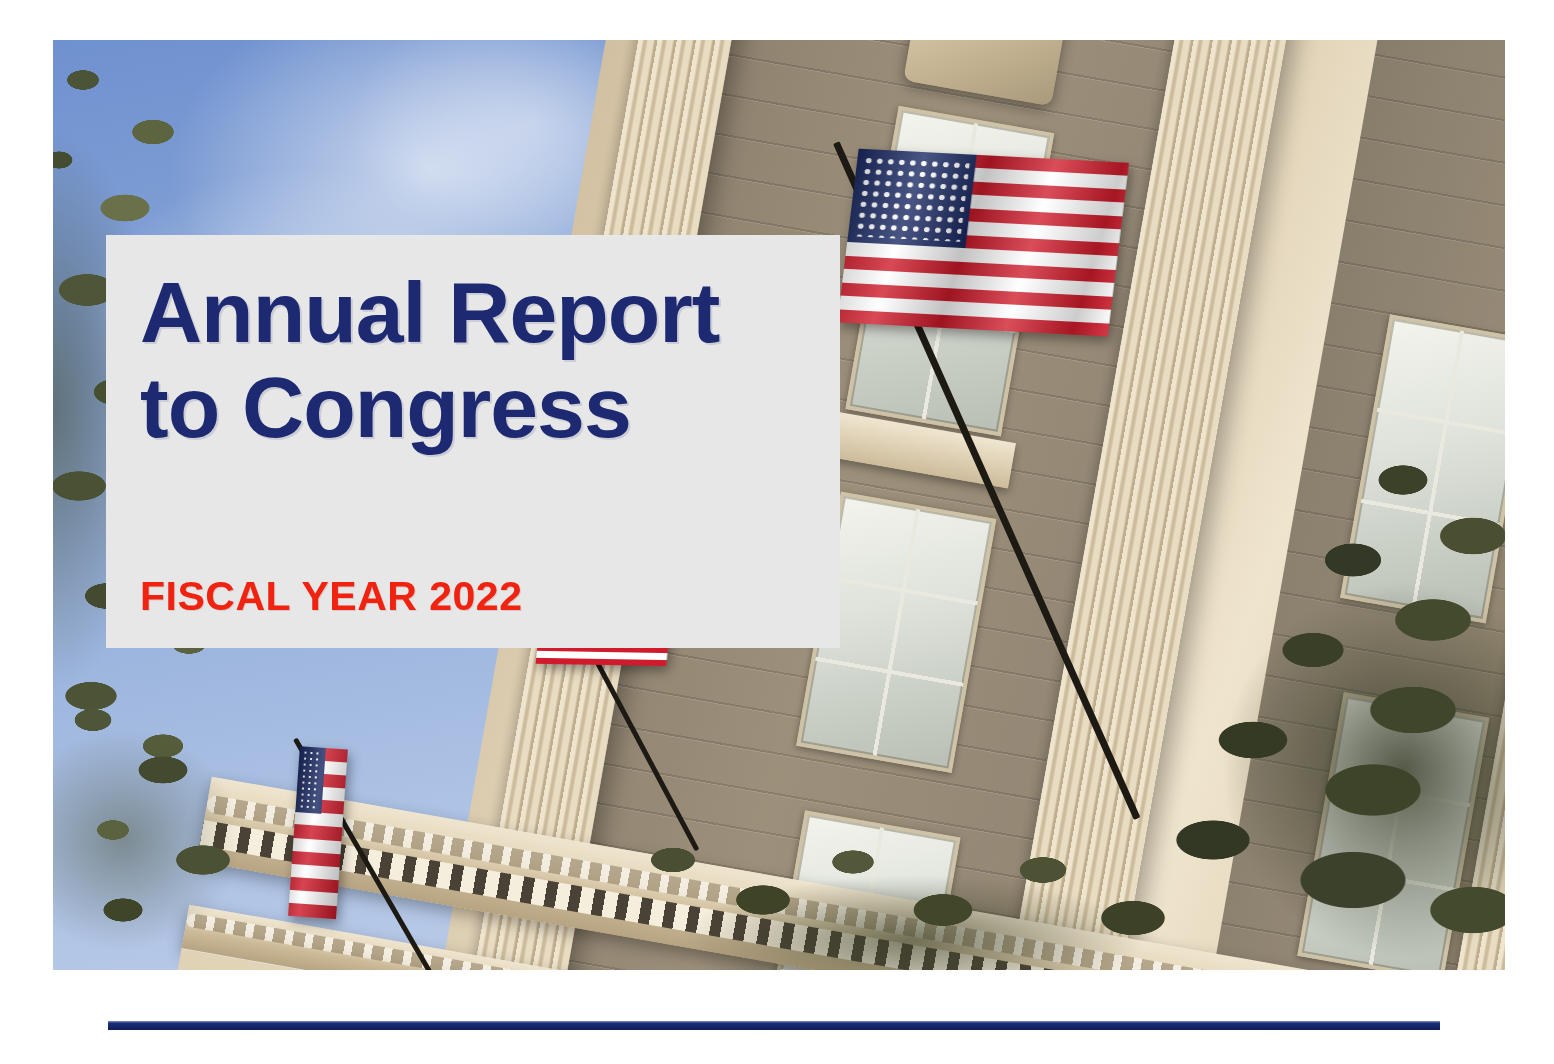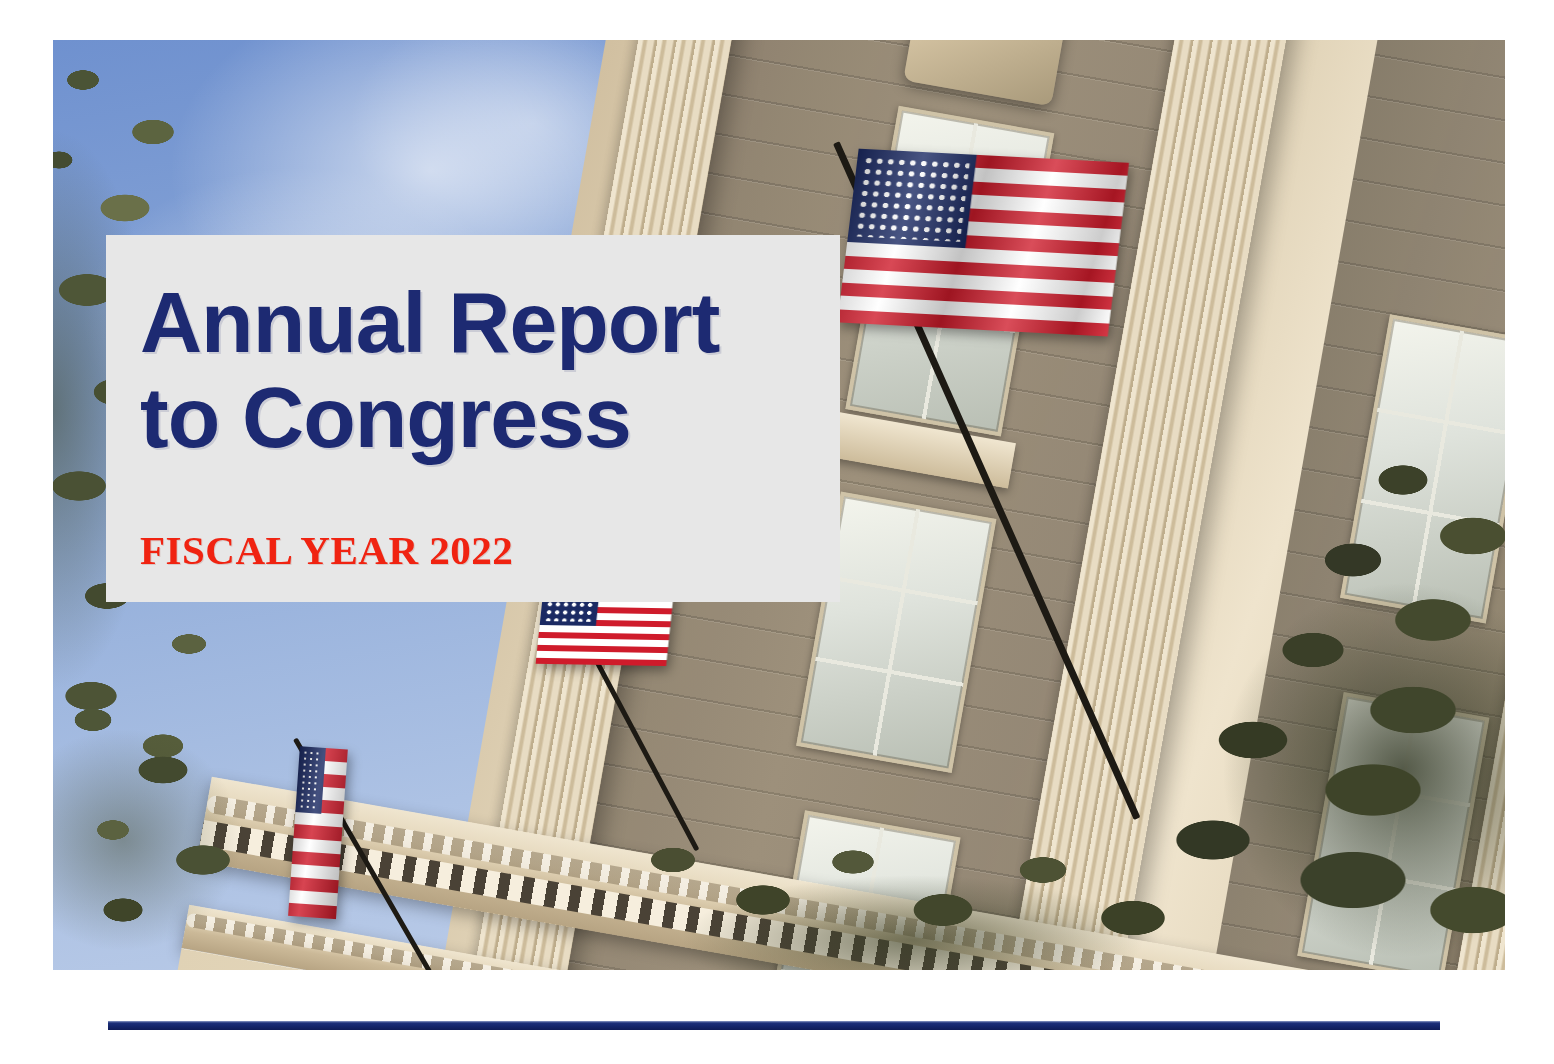--- a/index.html
+++ b/index.html
@@ -208,41 +208,41 @@
 
   
   .foliage { position: absolute; }
 
   
   .panel {
     position: absolute;
     left: 106px;
     top: 235px;
     width: 734px;
-    height: 367px;
+    height: 413px;
     background: #e7e7e7;
     box-sizing: border-box;
-    padding: 40px 34px;
+    padding: 30px 34px;
   }
   .panel h1 {
     margin: 0;
     font-family: "Liberation Sans", sans-serif;
     font-weight: bold;
     font-size: 86px;
     line-height: 1.10;
     letter-spacing: -1px;
     color: #1d2a72;
     text-shadow: 2px 2px 0 rgba(120,125,160,.25);
     white-space: pre-line;
   }
   .panel .subtitle {
     position: absolute;
     left: 34px;
     bottom: 28px;
-    font-family: Liberation Serif, serif;
+    font-family: Liberation Sans, sans-serif;
     font-weight: bold;
     font-size: 41px;
     letter-spacing: .5px;
     color: #f02311;
     text-shadow: 1px 1px 0 rgba(170,90,80,.22);
   }
 
   
   .rule {
     position: absolute;

